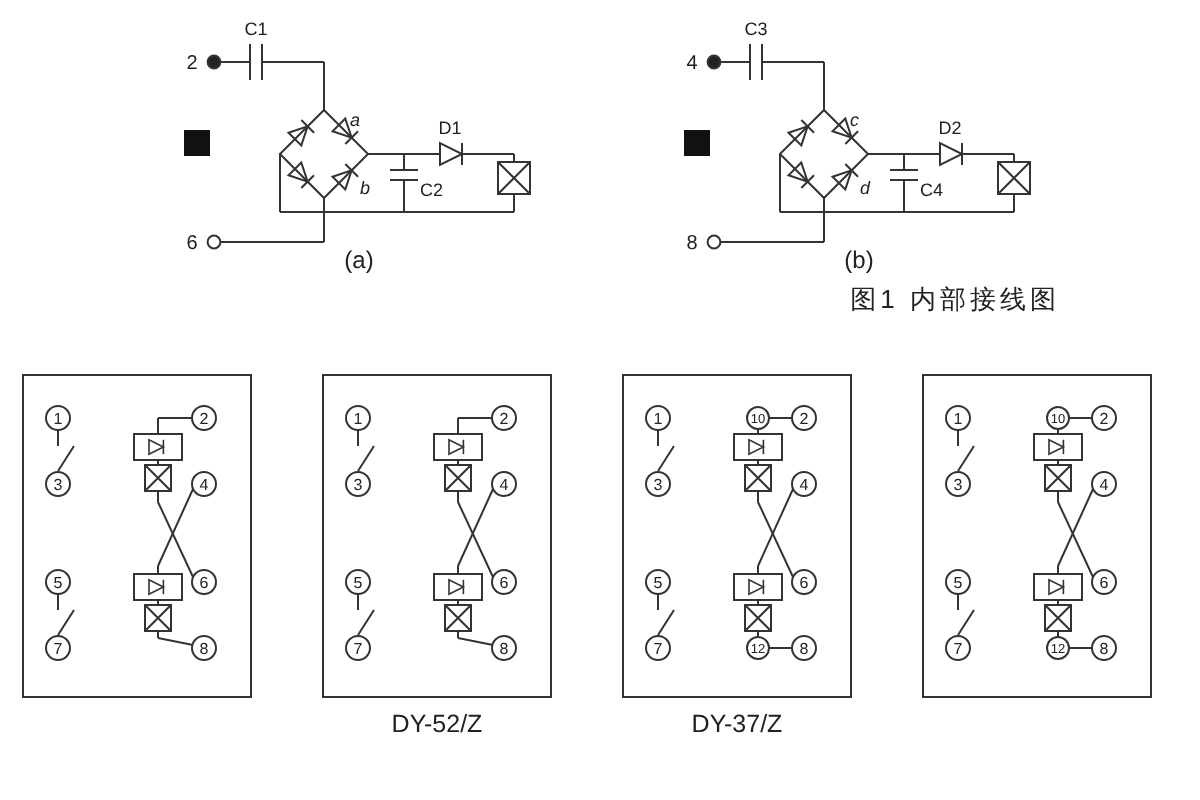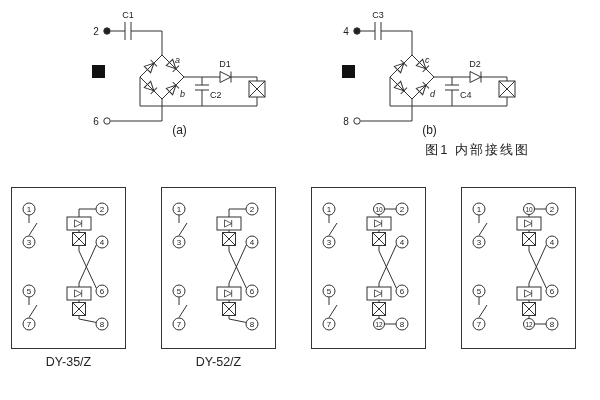--- a/index.html
+++ b/index.html
@@ -356,17 +356,17 @@
     <g>
         <circle cx="91" cy="104" r="6" style="fill:#fff"></circle>
         <text x="91" y="107" text-anchor="middle" class="t8">6</text>
       </g>
     <g>
         <circle cx="91" cy="137" r="6" style="fill:#fff"></circle>
         <text x="91" y="140" text-anchor="middle" class="t8">8</text>
       </g>
   </svg>
 
-  <div class="model" style="left:1px;top:355px">DY-35/Z</div>
   <div class="model" style="left:151px;top:355px">DY-52/Z</div>
+  <div class="model" style="left:301px;top:355px">DY-37/Z</div>
 
 
 </div>
 
 </body></html>

